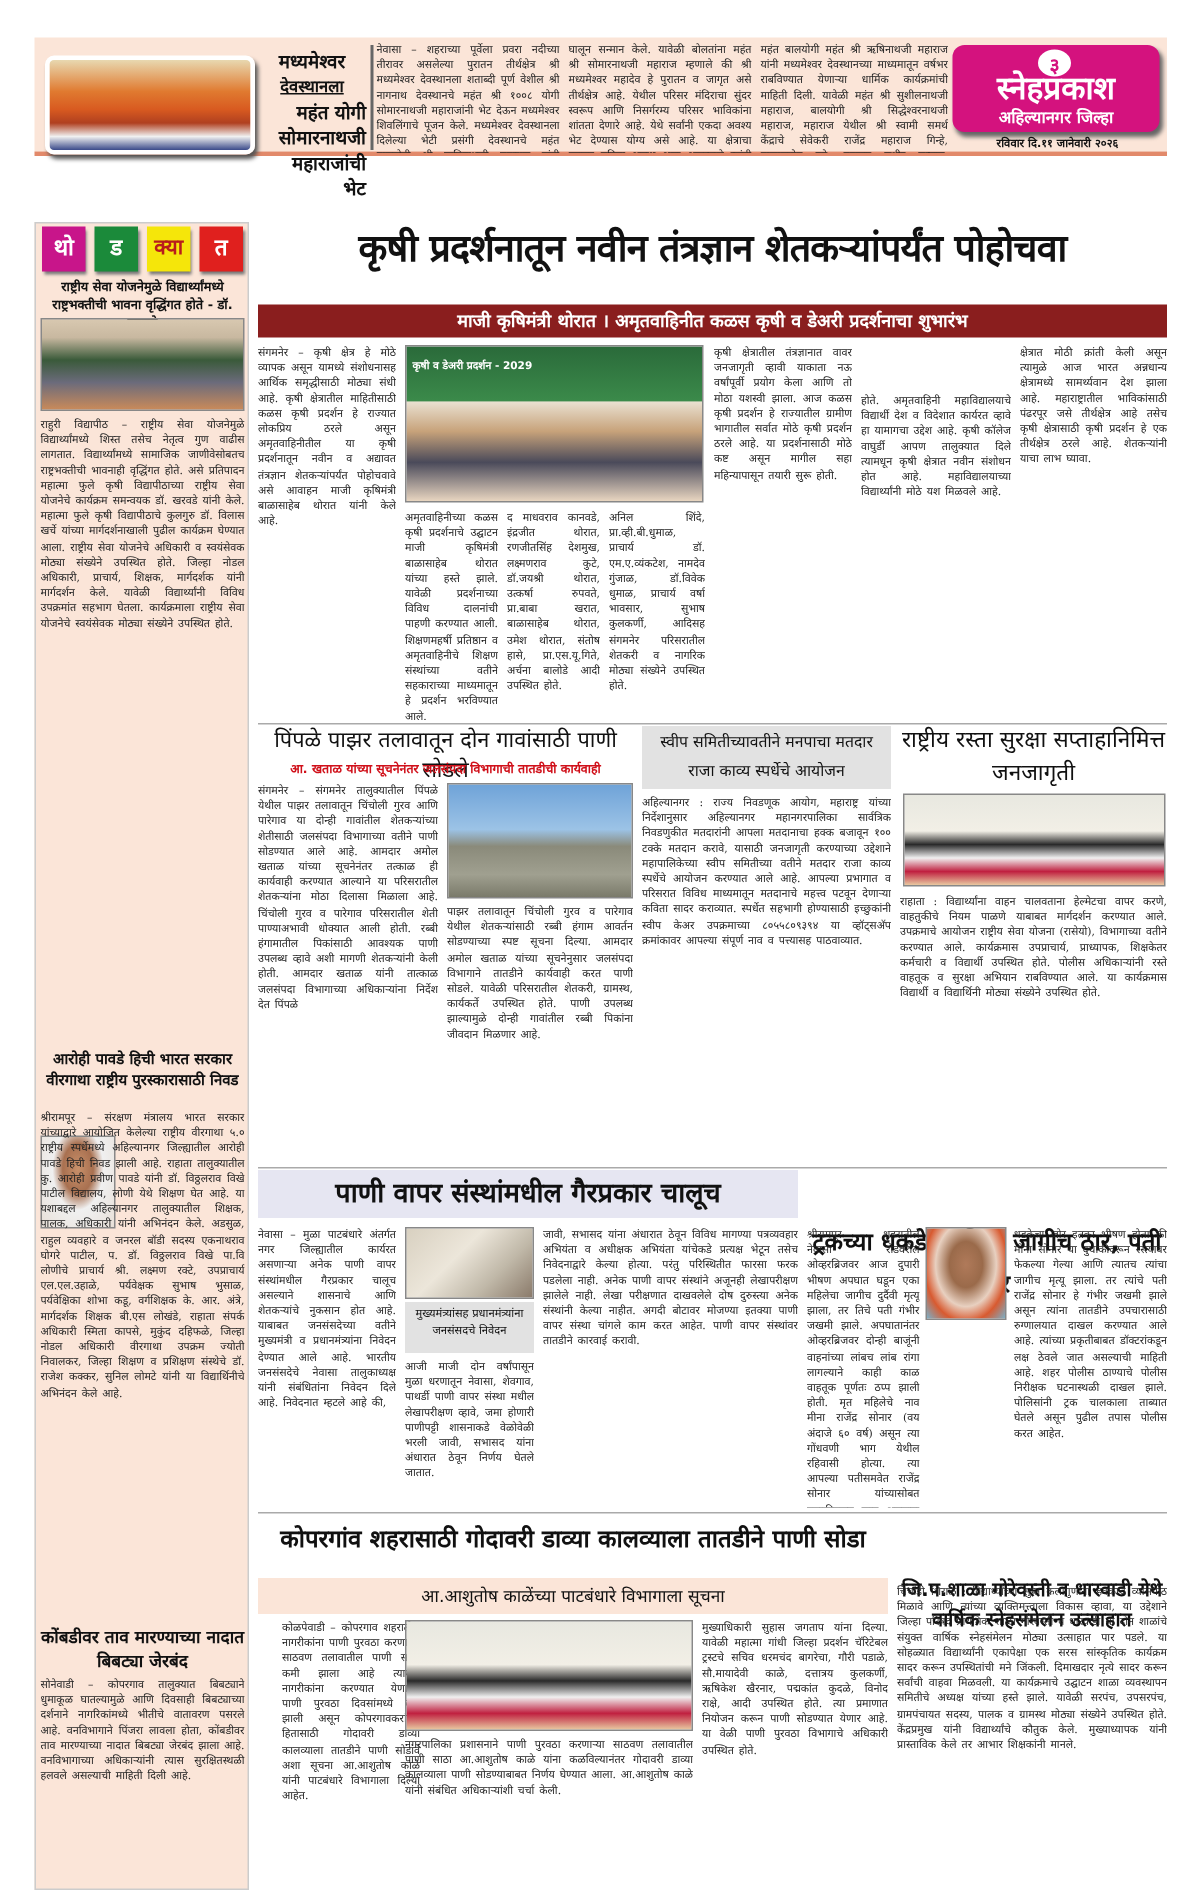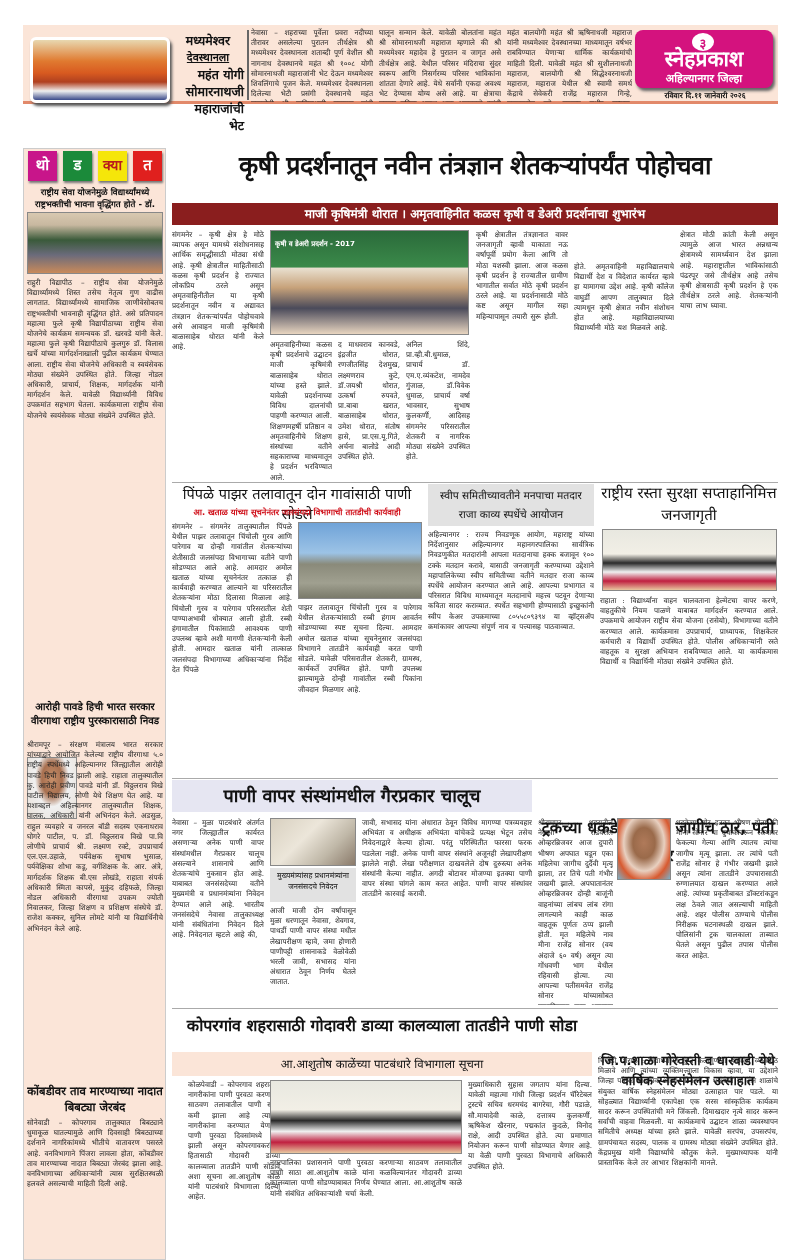--- a/index.html
+++ b/index.html
@@ -66,21 +66,21 @@
 
 <div class="abs hd" style="left:27px;top:1083px;width:136px;font-size:11.5px;line-height:16px;">कोंबडीवर ताव मारण्याच्या नादात बिबट्या जेरबंद</div>
 <div class="abs txt" style="left:27px;top:1118px;width:136px;height:140px;">सोनेवाडी – कोपरगाव तालुक्यात बिबट्याने धुमाकूळ घातल्यामुळे आणि दिवसाही बिबट्याच्या दर्शनाने नागरिकांमध्ये भीतीचे वातावरण पसरले आहे. वनविभागाने पिंजरा लावला होता, कोंबडीवर ताव मारण्याच्या नादात बिबट्या जेरबंद झाला आहे. वनविभागाच्या अधिकाऱ्यांनी त्यास सुरक्षितस्थळी हलवले असल्याची माहिती दिली आहे.</div>
 
 <div class="abs hd" style="left:172px;top:148px;width:606px;font-size:25px;line-height:36px;letter-spacing:-0.5px;">कृषी प्रदर्शनातून नवीन तंत्रज्ञान शेतकऱ्यांपर्यंत पोहोचवा</div>
 <div class="abs" style="left:172px;top:203px;width:606px;height:22px;background:#8a1e1e;">
   <div style="color:#fff;font-weight:bold;font-size:12px;line-height:22px;text-align:center;font-family:'DejaVu Sans',sans-serif;">माजी कृषिमंत्री थोरात । अमृतवाहिनीत कळस कृषी व डेअरी प्रदर्शनाचा शुभारंभ</div>
 </div>
 <div class="abs txt" style="left:172px;top:230px;width:92px;height:250px;">संगमनेर – कृषी क्षेत्र हे मोठे व्यापक असून यामध्ये संशोधनासह आर्थिक समृद्धीसाठी मोठ्या संधी आहे. कृषी क्षेत्रातील माहितीसाठी कळस कृषी प्रदर्शन हे राज्यात लोकप्रिय ठरले असून अमृतवाहिनीतील या कृषी प्रदर्शनातून नवीन व अद्यावत तंत्रज्ञान शेतकऱ्यांपर्यंत पोहोचवावे असे आवाहन माजी कृषिमंत्री बाळासाहेब थोरात यांनी केले आहे.</div>
 <div class="abs photo ph-crowd" style="left:270px;top:230px;width:199px;height:105px;">
-  <div style="position:absolute;left:4px;top:8px;font-size:7px;color:#fff;font-weight:bold;font-family:'DejaVu Sans',sans-serif;">कृषी व डेअरी प्रदर्शन - 2017</div>
+  <div style="position:absolute;left:4px;top:8px;font-size:7px;color:#fff;font-weight:bold;font-family:'DejaVu Sans',sans-serif;">कृषी व डेअरी प्रदर्शन - 2029</div>
 </div>
 <div class="abs txt" style="left:270px;top:340px;width:62px;height:140px;">अमृतवाहिनीच्या कळस कृषी प्रदर्शनाचे उद्घाटन माजी कृषिमंत्री बाळासाहेब थोरात यांच्या हस्ते झाले. यावेळी प्रदर्शनाच्या विविध दालनांची पाहणी करण्यात आली. शिक्षणमहर्षी प्रतिष्ठान व अमृतवाहिनीचे शिक्षण संस्थांच्या वतीने सहकाराच्या माध्यमातून हे प्रदर्शन भरविण्यात आले.</div>
 <div class="abs txt" style="left:338px;top:340px;width:62px;height:140px;">द माधवराव कानवडे, इंद्रजीत थोरात, रणजीतसिंह देशमुख, लक्ष्मणराव कुटे, डॉ.जयश्री थोरात, उत्कर्षा रुपवते, प्रा.बाबा खरात, बाळासाहेब थोरात, उमेश थोरात, संतोष हासे, प्रा.एस.यू.गिते, अर्चना बालोडे आदी उपस्थित होते.</div>
 <div class="abs txt" style="left:406px;top:340px;width:64px;height:140px;">अनिल शिंदे, प्रा.व्ही.बी.धुमाळ, प्राचार्य डॉ. एम.ए.व्यंकटेश, नामदेव गुंजाळ, डॉ.विवेक धुमाळ, प्राचार्य वर्षा भावसार, सुभाष कुलकर्णी, आदिसह संगमनेर परिसरातील शेतकरी व नागरिक मोठ्या संख्येने उपस्थित होते.</div>
 <div class="abs txt" style="left:476px;top:230px;width:92px;height:250px;">कृषी क्षेत्रातील तंत्रज्ञानात वावर जनजागृती व्हावी याकाता नऊ वर्षांपूर्वी प्रयोग केला आणि तो मोठा यशस्वी झाला. आज कळस कृषी प्रदर्शन हे राज्यातील ग्रामीण भागातील सर्वात मोठे कृषी प्रदर्शन ठरले आहे. या प्रदर्शनासाठी मोठे कष्ट असून मागील सहा महिन्यापासून तयारी सुरू होती.</div>
 <div class="abs txt" style="left:574px;top:230px;width:100px;height:250px;margin-top:32px;">होते. अमृतवाहिनी महाविद्यालयाचे विद्यार्थी देश व विदेशात कार्यरत व्हावे हा यामागचा उद्देश आहे. कृषी कॉलेज वाघुर्डी आपण तालुक्यात दिले त्यामधून कृषी क्षेत्रात नवीन संशोधन होत आहे. महाविद्यालयाच्या विद्यार्थ्यांनी मोठे यश मिळवले आहे.</div>
 <div class="abs txt" style="left:680px;top:230px;width:98px;height:250px;">क्षेत्रात मोठी क्रांती केली असून त्यामुळे आज भारत अन्नधान्य क्षेत्रामध्ये सामर्थ्यवान देश झाला आहे. महाराष्ट्रातील भाविकांसाठी पंढरपूर जसे तीर्थक्षेत्र आहे तसेच कृषी क्षेत्रासाठी कृषी प्रदर्शन हे एक तीर्थक्षेत्र ठरले आहे. शेतकऱ्यांनी याचा लाभ घ्यावा.</div>
 
 <div class="rule" style="left:172px;top:482px;width:606px;height:1px;"></div>
 

